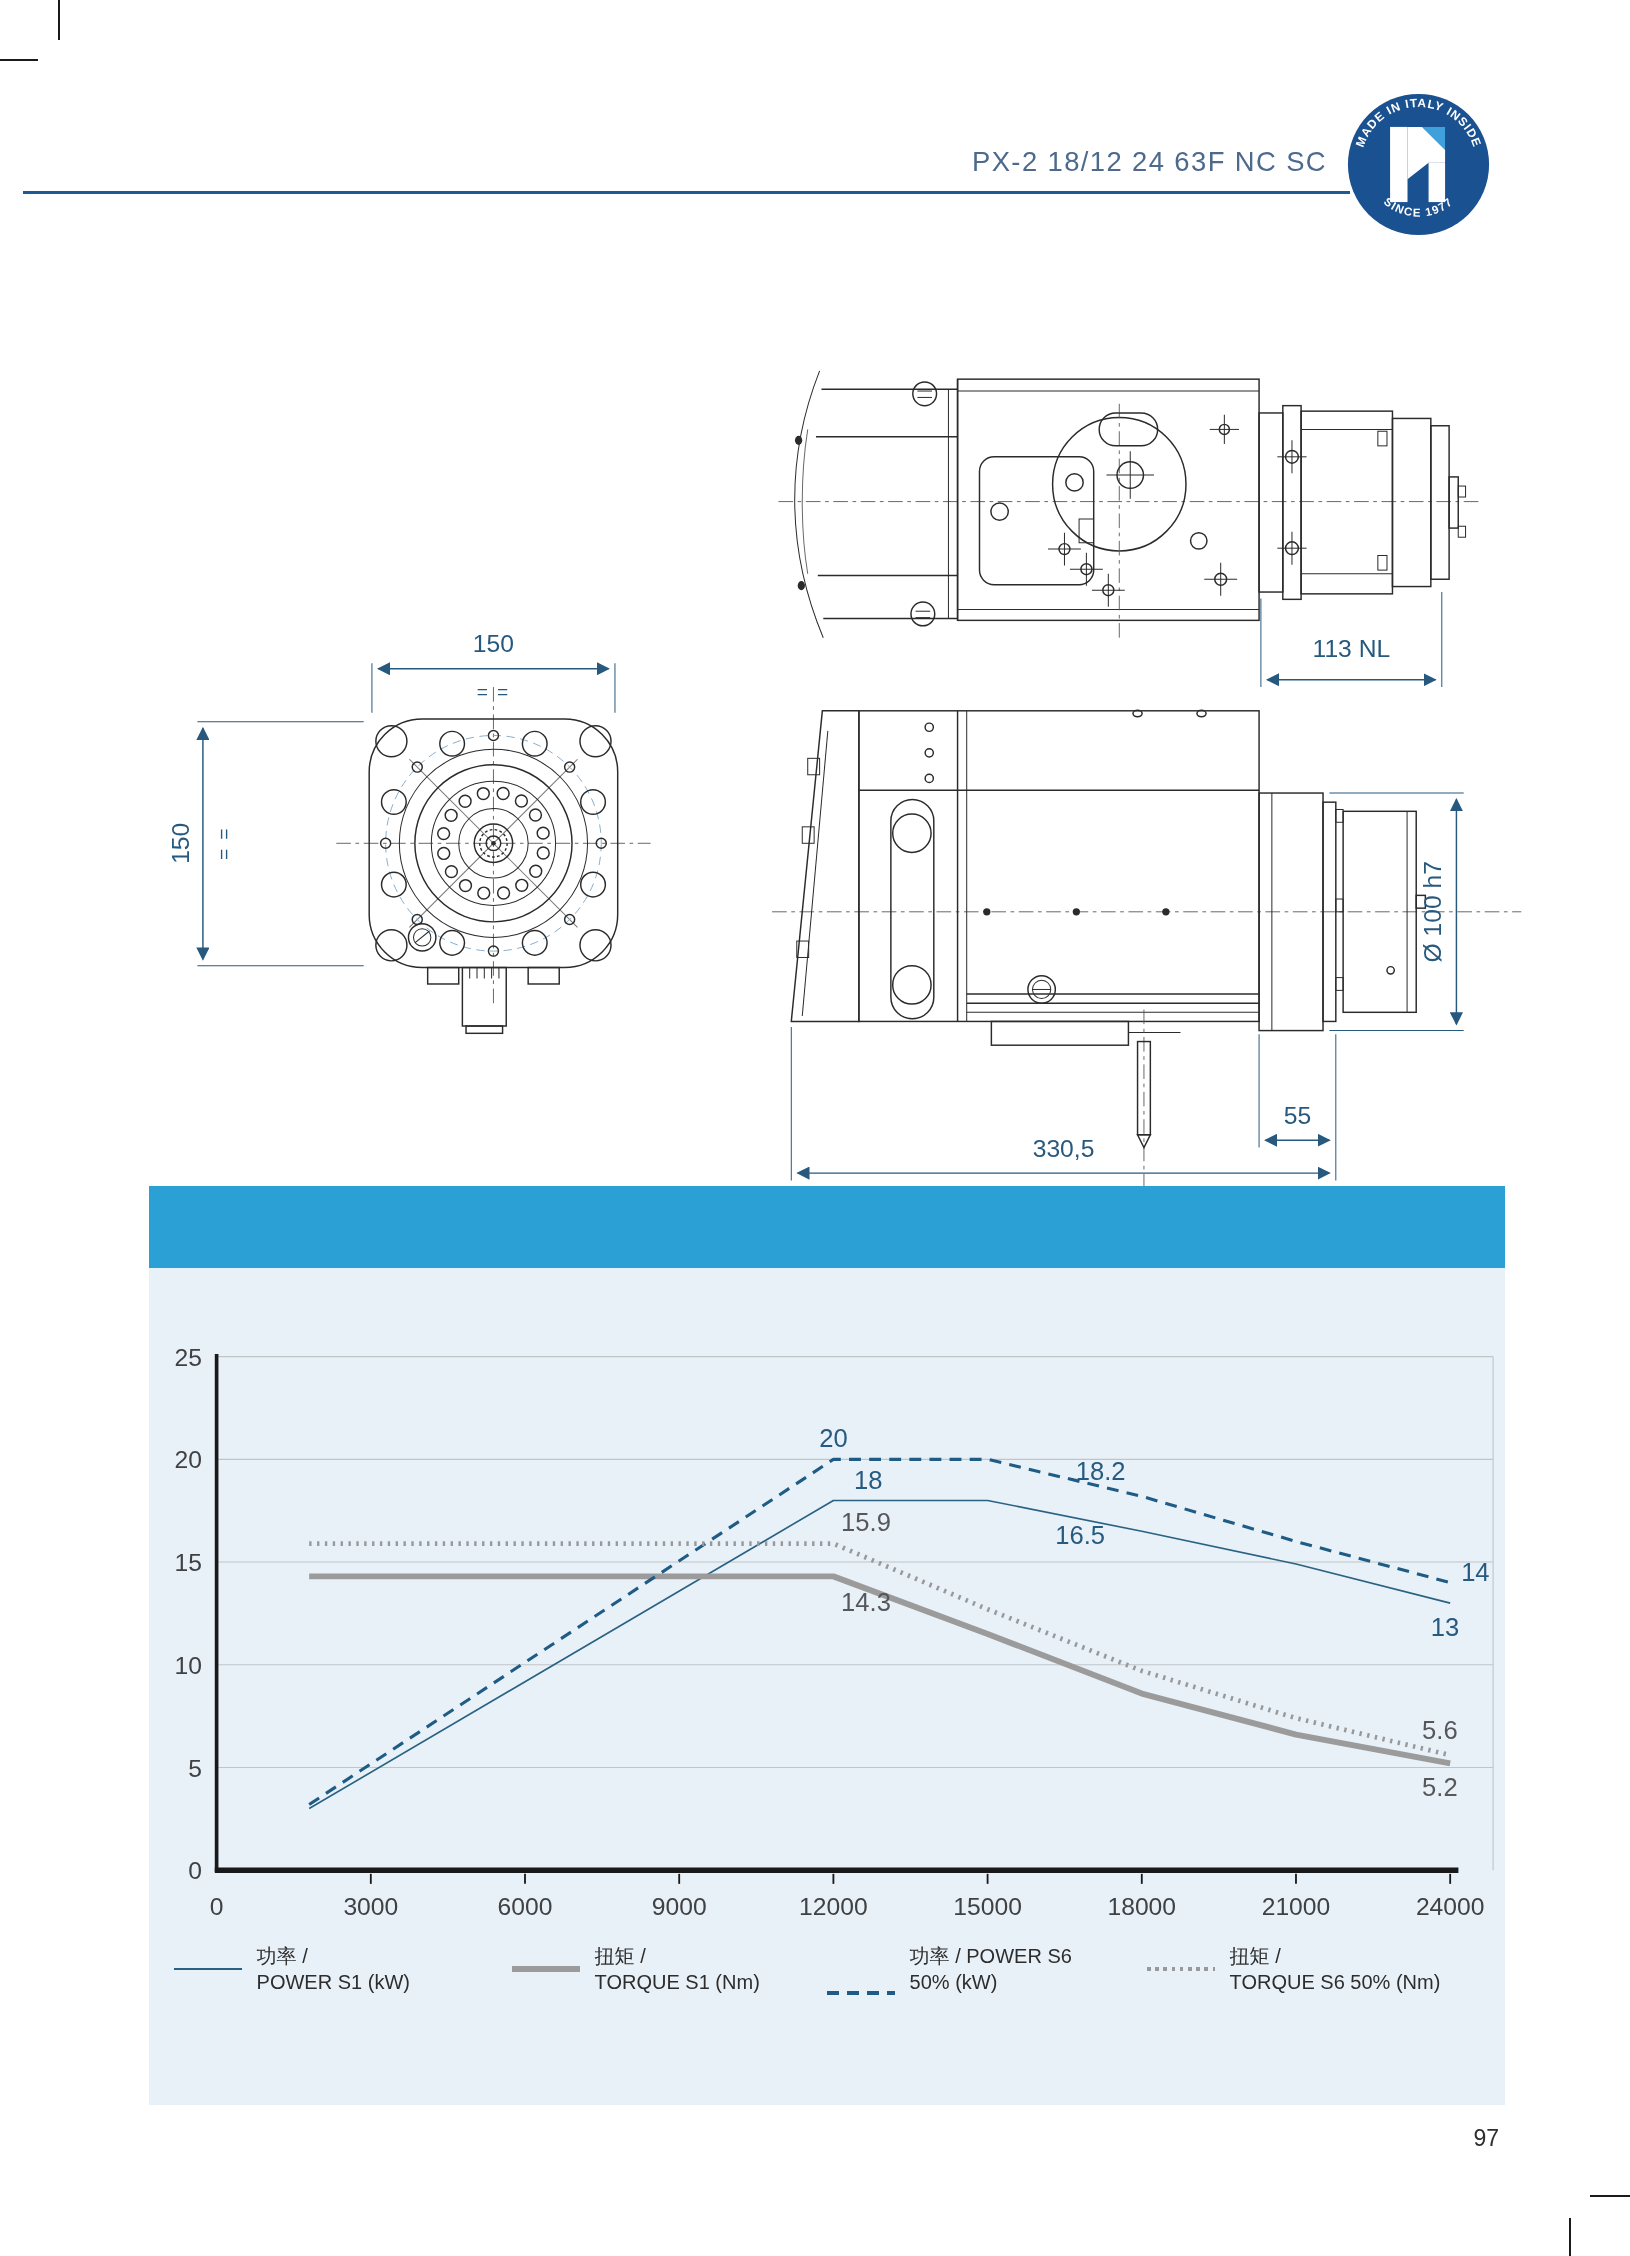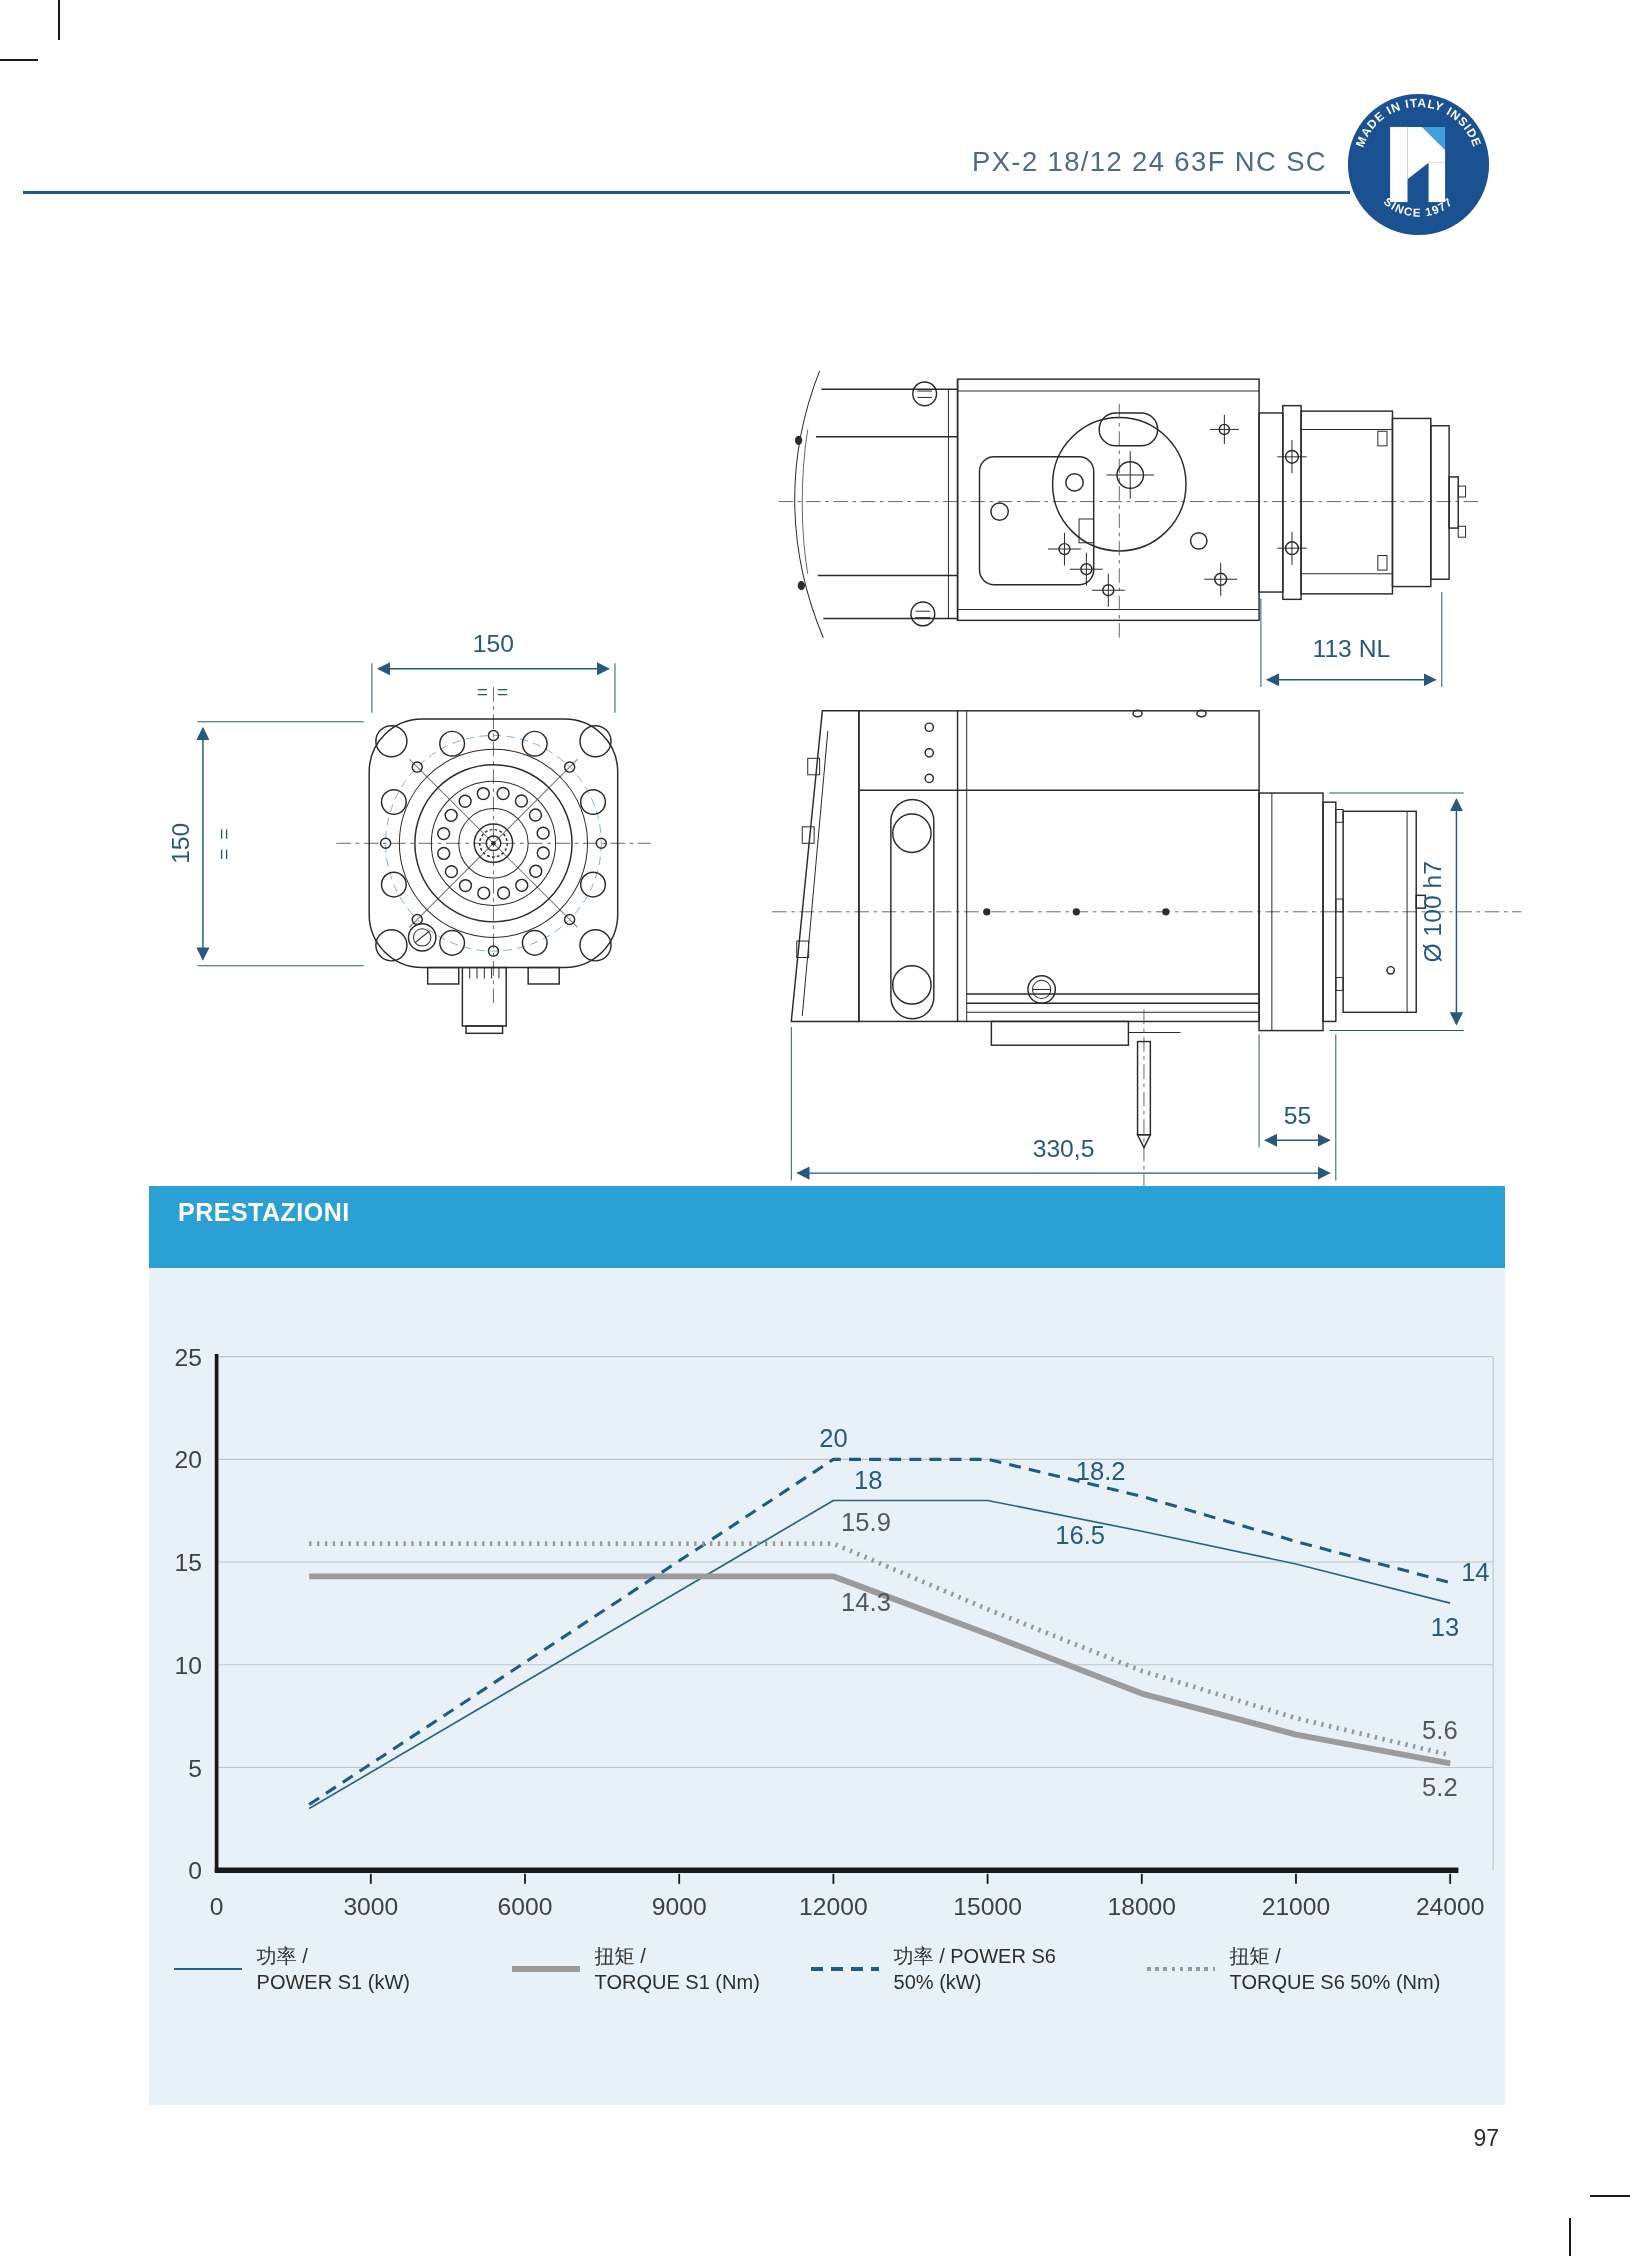--- a/index.html
+++ b/index.html
@@ -290,21 +290,20 @@
       <g>
         <line class="ext" x1="866" y1="1124" x2="866" y2="1292"></line>
         <line class="ext" x1="1462" y1="1132" x2="1462" y2="1292"></line>
         <line class="dimline" x1="873" y1="1284" x2="1455" y2="1284" marker-start="url(#arr)" marker-end="url(#arr)"></line>
         <text class="dim" x="1164" y="1266" text-anchor="middle">330,5</text>
       </g>
     </g>
   </svg>
 
   <div class="perf-band" style="background:#2aa0d5;">
-    <div class="t1">PRESTAZIONI</div>
   </div>
   <div class="perf-panel" style="background:#e9f1f8;"></div>
 
   <svg id="chart-svg" class="chart-svg" viewBox="0 0 1484 916">
       <line x1="74" y1="546.6" x2="1471" y2="546.6" stroke="#c0c5c8" stroke-width="1.2"></line>
       <line x1="74" y1="434.2" x2="1471" y2="434.2" stroke="#c0c5c8" stroke-width="1.2"></line>
       <line x1="74" y1="321.8" x2="1471" y2="321.8" stroke="#c0c5c8" stroke-width="1.2"></line>
       <line x1="74" y1="209.39999999999998" x2="1471" y2="209.39999999999998" stroke="#c0c5c8" stroke-width="1.2"></line>
       <line x1="74" y1="97" x2="1471" y2="97" stroke="#c0c5c8" stroke-width="1.2"></line>
       <line x1="1471" y1="97" x2="1471" y2="659" stroke="#c0c5c8" stroke-width="1.2"></line>
@@ -357,21 +356,21 @@
         <div>POWER S1 (kW)</div>
       </div>
     </div>
     <div class="legend-item" style="left:363px;top:12.8px;">
       <div class="lsample ls-thick-gray"></div>
       <div class="ltext">
         <div>扭矩 /</div>
         <div>TORQUE S1 (Nm)</div>
       </div>
     </div>
-    <div class="legend-item" style="left:662px;top:12.8px;">
+    <div class="legend-item" style="left:678px;top:12.8px;align-items:flex-end;">
       <div class="lsample ls-dash-blue"></div>
       <div class="ltext">
         <div>功率 / POWER S6</div>
         <div>50% (kW)</div>
       </div>
     </div>
     <div class="legend-item" style="left:998px;top:12.8px;">
       <div class="lsample ls-dot-gray"></div>
       <div class="ltext">
         <div>扭矩 /</div>

